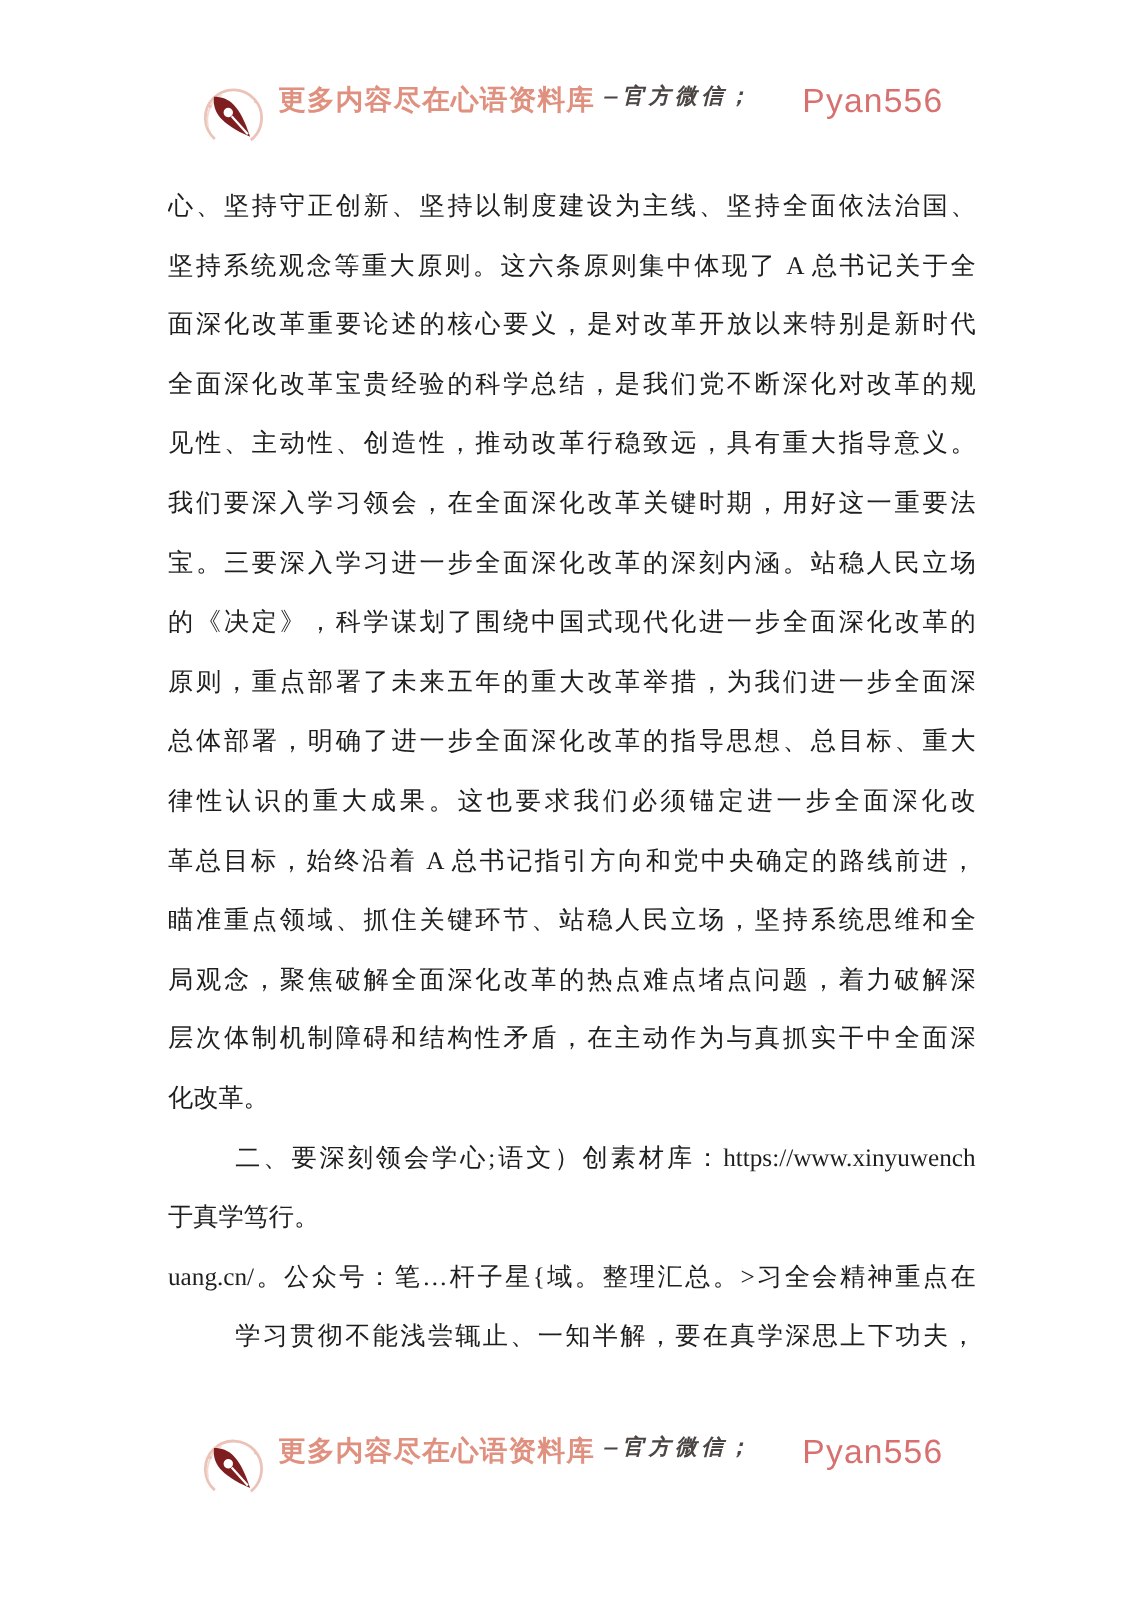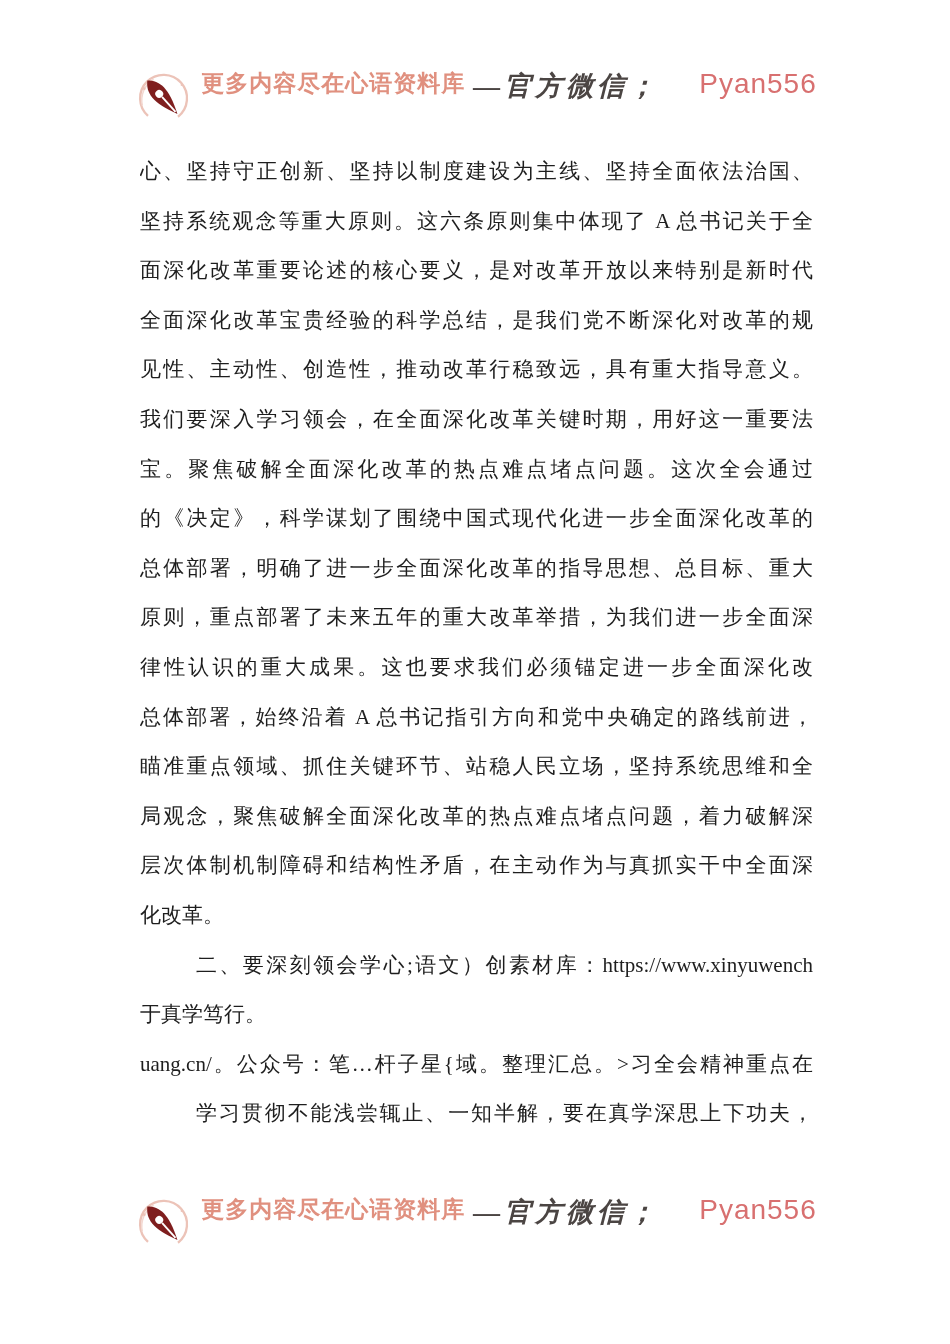--- a/index.html
+++ b/index.html
@@ -18,22 +18,22 @@
     user-select:none;
   }
   .watermark.header{top:68px;}
   .watermark.footer{top:1194px;}
   .wm-logo{width:60px;height:60px;flex:0 0 auto;display:block;}
   .wm-brand{
     color:var(--brand); font-size:23px; font-weight:600; letter-spacing:1px;
     font-family:"Liberation Serif","DejaVu Serif",serif;
   }
   .wm-channel{
-    color:var(--channel); font-size:27px; font-style:italic; font-weight:600;
-    letter-spacing:4px; font-family:Liberation Serif, serif;
+    color:var(--channel); font-size:18px; font-style:italic; font-weight:600;
+    letter-spacing:4px; font-family:Liberation Mono, monospace;
   }
   .wm-id{
     color:var(--wid); font-size:28px; letter-spacing:1px;
     font-family:"Liberation Sans","DejaVu Sans",sans-serif;
     margin-left:32px;
   }
   .content{
     position:absolute; left:140px; top:147px; width:673px;
     color:var(--ink); font-size:21px;
   }
@@ -66,26 +66,26 @@
       <span class="wm-id">Pyan556</span>
   </div>
 
   <div class="content">
       <div class="line full">心、坚持守正创新、坚持以制度建设为主线、坚持全面依法治国、</div>
       <div class="line full">坚持系统观念等重大原则。这六条原则集中体现了 A 总书记关于全</div>
       <div class="line full">面深化改革重要论述的核心要义，是对改革开放以来特别是新时代</div>
       <div class="line full">全面深化改革宝贵经验的科学总结，是我们党不断深化对改革的规</div>
       <div class="line full">见性、主动性、创造性，推动改革行稳致远，具有重大指导意义。</div>
       <div class="line full">我们要深入学习领会，在全面深化改革关键时期，用好这一重要法</div>
-      <div class="line full">宝。聚焦破解全面深化改革的热点难点堵点问题。这次全会通过</div>
+      <div class="line full">宝。三要深入学习进一步全面深化改革的深刻内涵。站稳人民立场</div>
       <div class="line full">的《决定》，科学谋划了围绕中国式现代化进一步全面深化改革的</div>
+      <div class="line full">原则，重点部署了未来五年的重大改革举措，为我们进一步全面深</div>
       <div class="line full">总体部署，明确了进一步全面深化改革的指导思想、总目标、重大</div>
-      <div class="line full">原则，重点部署了未来五年的重大改革举措，为我们进一步全面深</div>
       <div class="line full">律性认识的重大成果。这也要求我们必须锚定进一步全面深化改</div>
-      <div class="line full">总体部署，始终沿着 A 总书记指引方向和党中央确定的路线前进，</div>
+      <div class="line full">革总目标，始终沿着 A 总书记指引方向和党中央确定的路线前进，</div>
       <div class="line full">瞄准重点领域、抓住关键环节、站稳人民立场，坚持系统思维和全</div>
       <div class="line full">局观念，聚焦破解全面深化改革的热点难点堵点问题，着力破解深</div>
       <div class="line full">层次体制机制障碍和结构性矛盾，在主动作为与真抓实干中全面深</div>
       <div class="line">化改革。</div>
       <div class="line full indent">二、要深刻领会学心;语文）创素材库：https://www.xinyuwench</div>
       <div class="line">于真学笃行。</div>
       <div class="line full">uang.cn/。公众号：笔…杆子星{域。整理汇总。&gt;习全会精神重点在</div>
       <div class="line full indent">学习贯彻不能浅尝辄止、一知半解，要在真学深思上下功夫，</div>
     </div>
 

